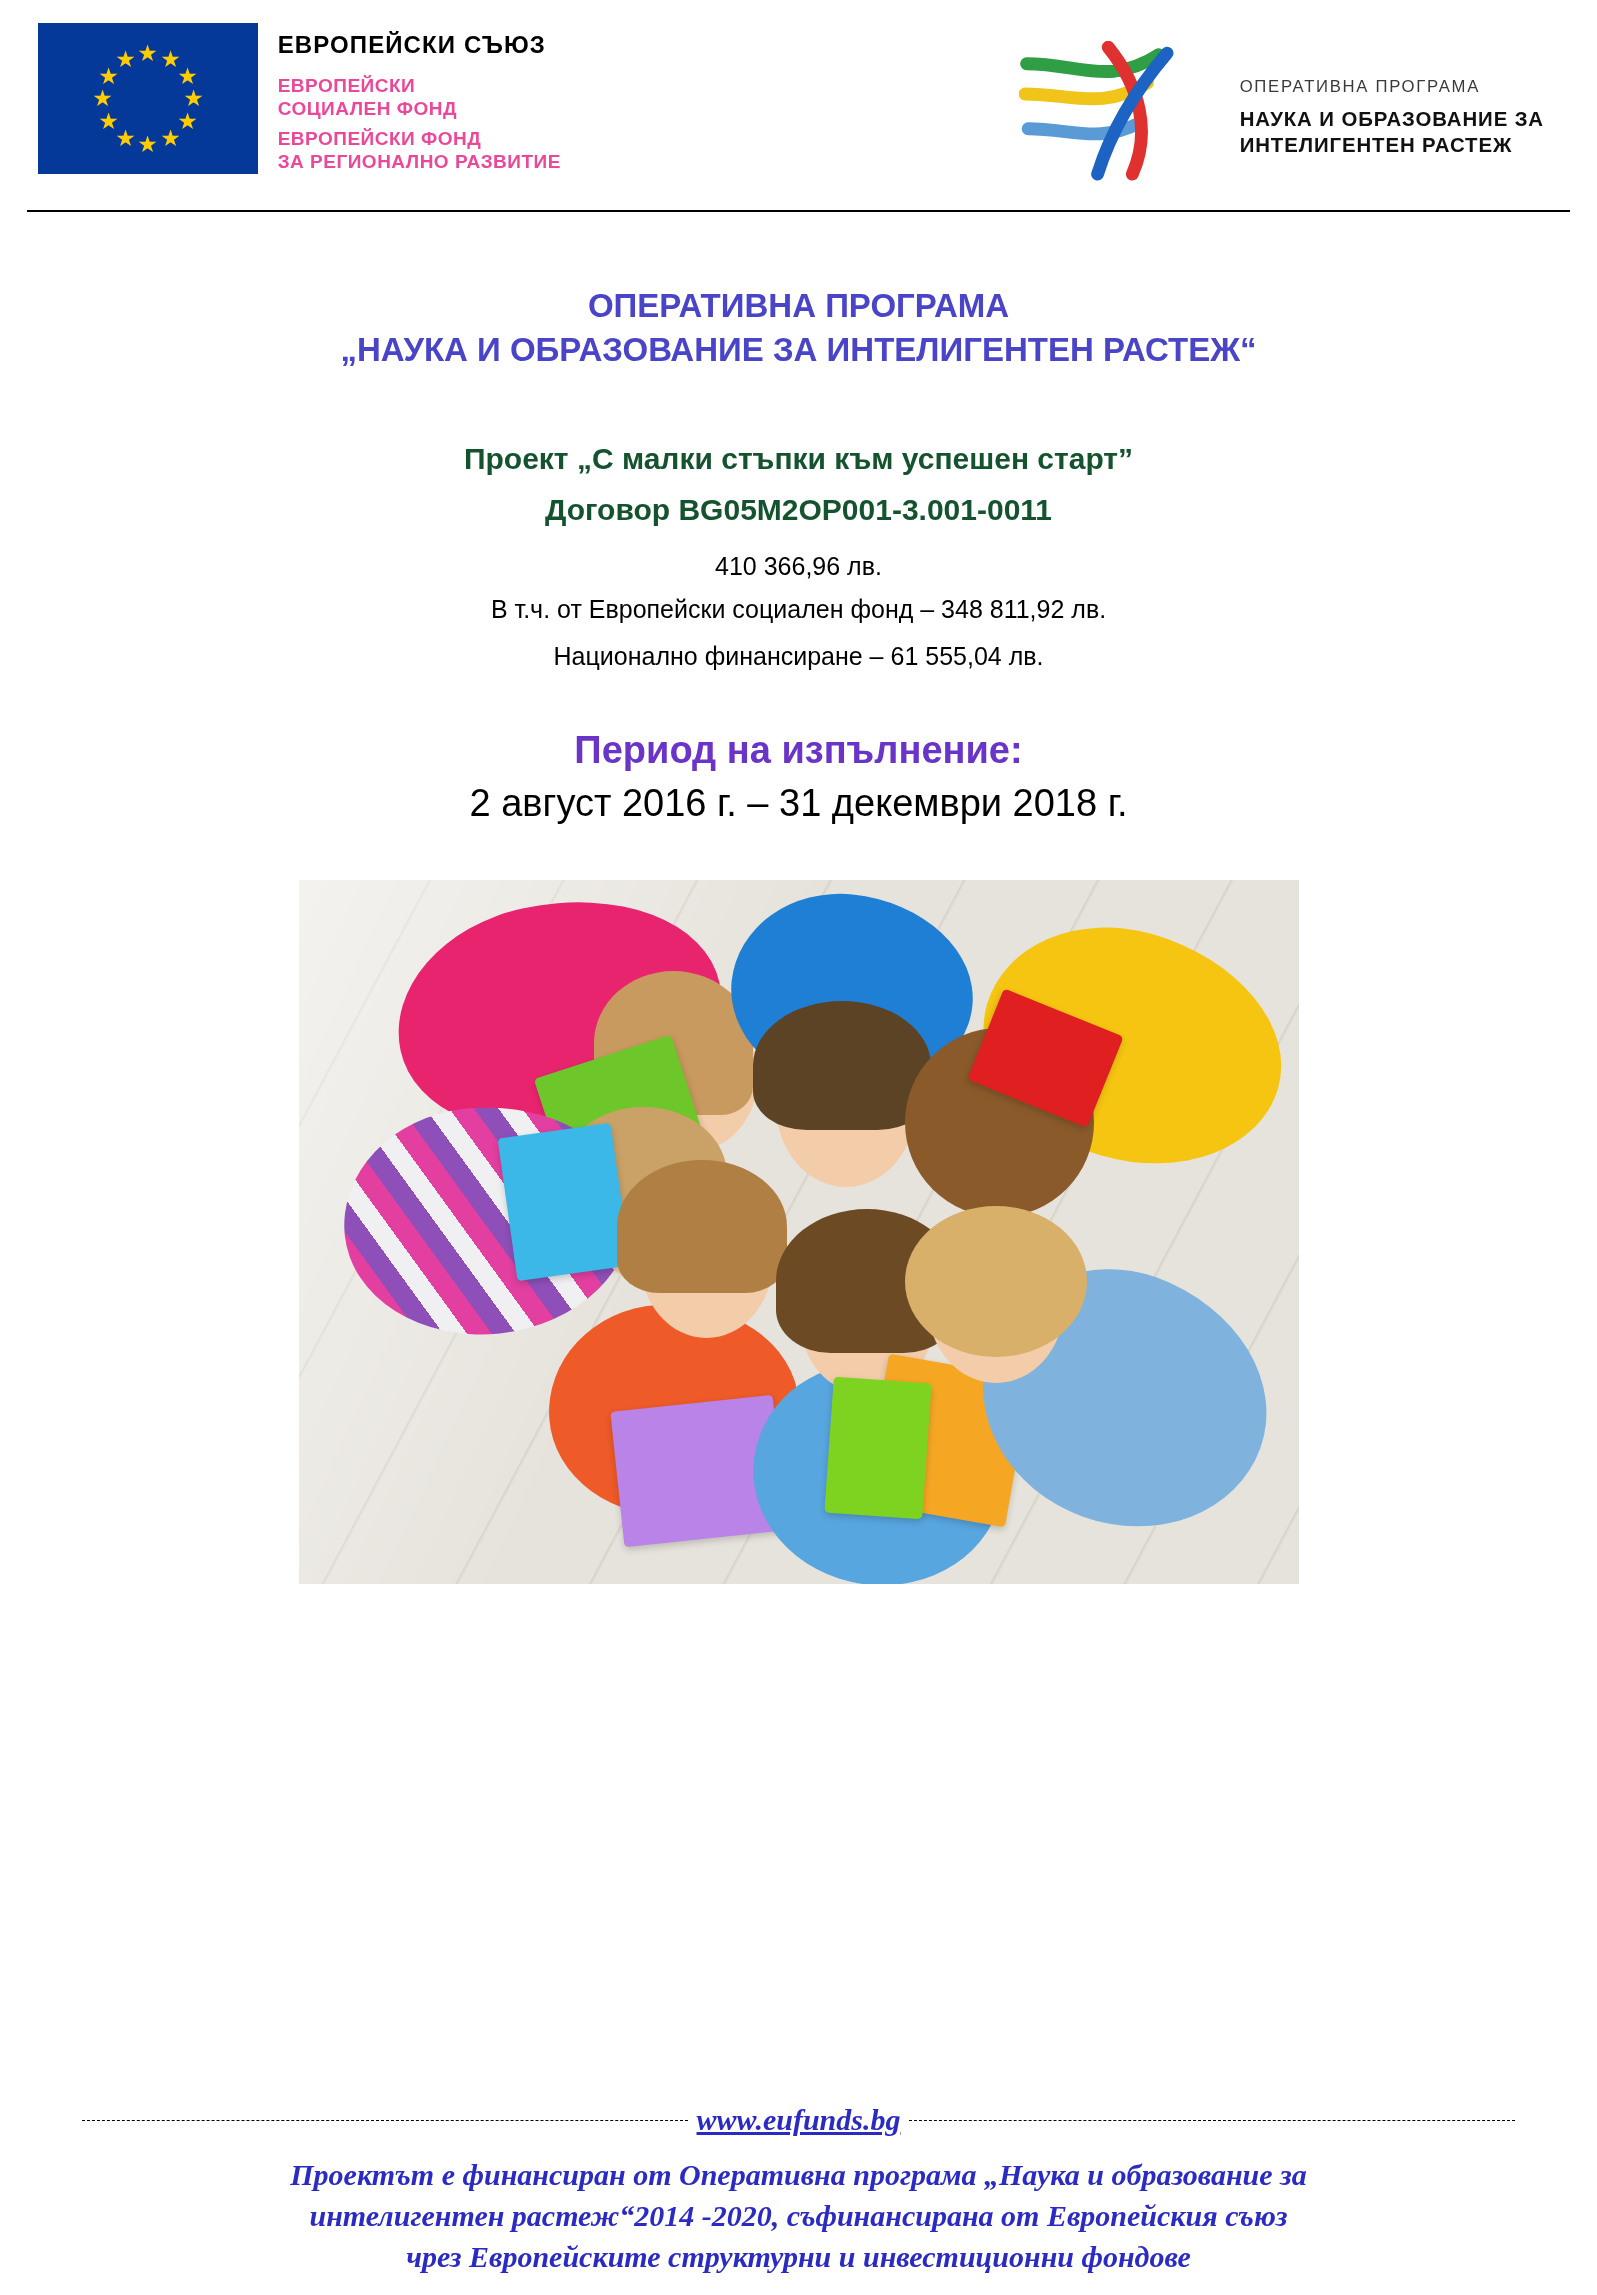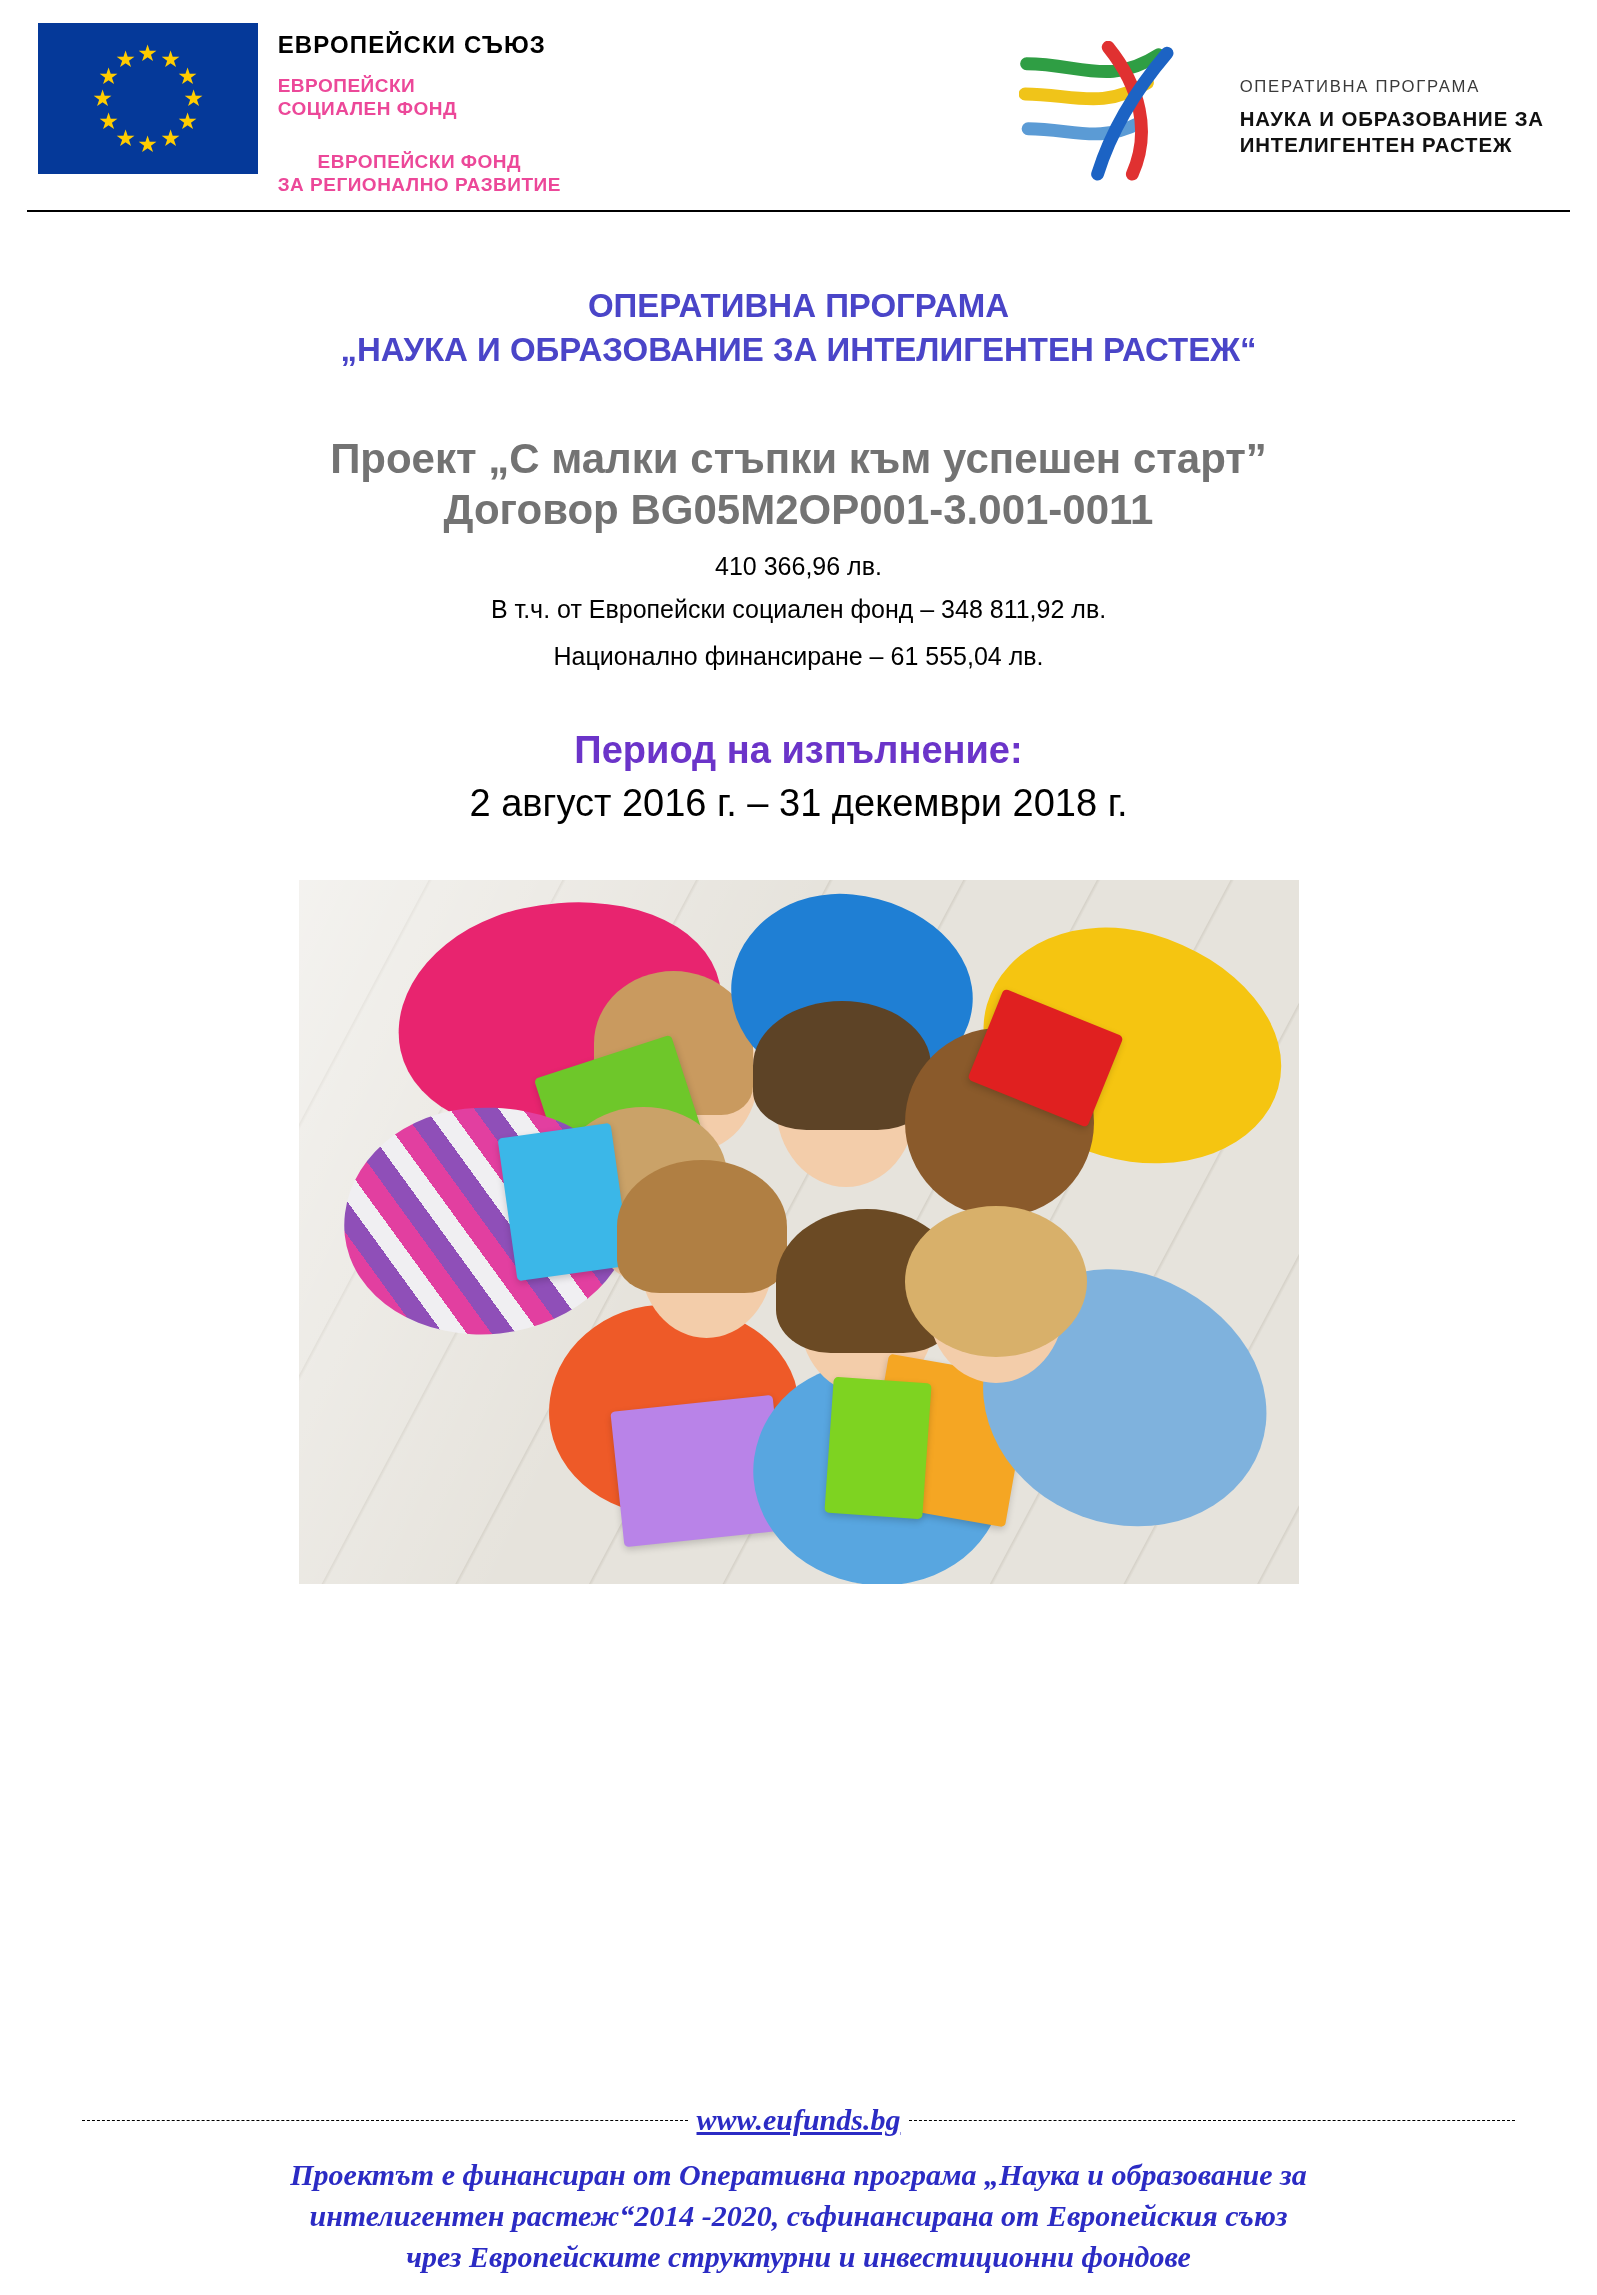--- a/index.html
+++ b/index.html
@@ -56,21 +56,21 @@
     color: #000;
     margin-bottom: 15px;
   }
   .eu-text .l2, .eu-text .l3 {
     font-size: 19px;
     font-weight: bold;
     letter-spacing: 0.5px;
     line-height: 23px;
     color: #ec4899;
   }
-  .eu-text .l3 { margin-top: 30px; text-align: center; }
+  .eu-text .l3 { margin-top: 7px; }
 
   .header-right {
     display: flex;
     align-items: flex-start;
     padding-top: 18px;
     padding-right: 15px;
   }
   .op-logo {
     width: 204px;
     height: 140px;
@@ -106,23 +106,23 @@
     padding: 0 61px;
   }
   .op-title {
     color: #4a45c8;
     font-weight: bold;
     font-size: 33px;
     line-height: 44px;
     margin-top: 72px;
   }
   .project-title {
-    color: #737373;
-    font-weight: bold;
-    font-size: 42px;
+    color: #14532d;
+    font-weight: bold;
+    font-size: 30px;
     line-height: 51px;
     margin-top: 61px;
   }
   .grant-label {
     font-weight: bold;
     font-size: 35px;
     margin-top: 50px;
   }
   .grant-amount {
     font-size: 25px;

